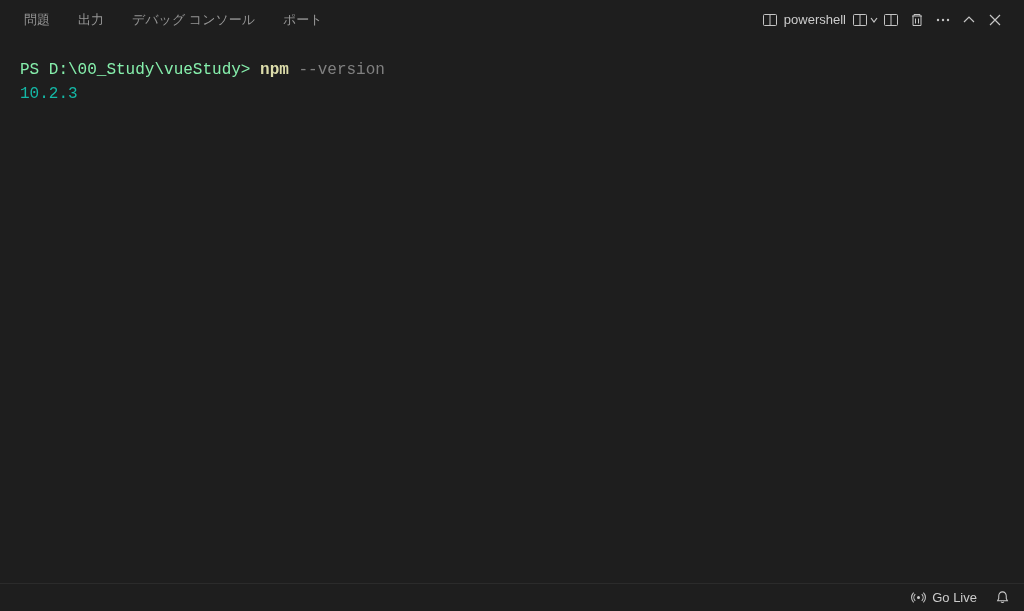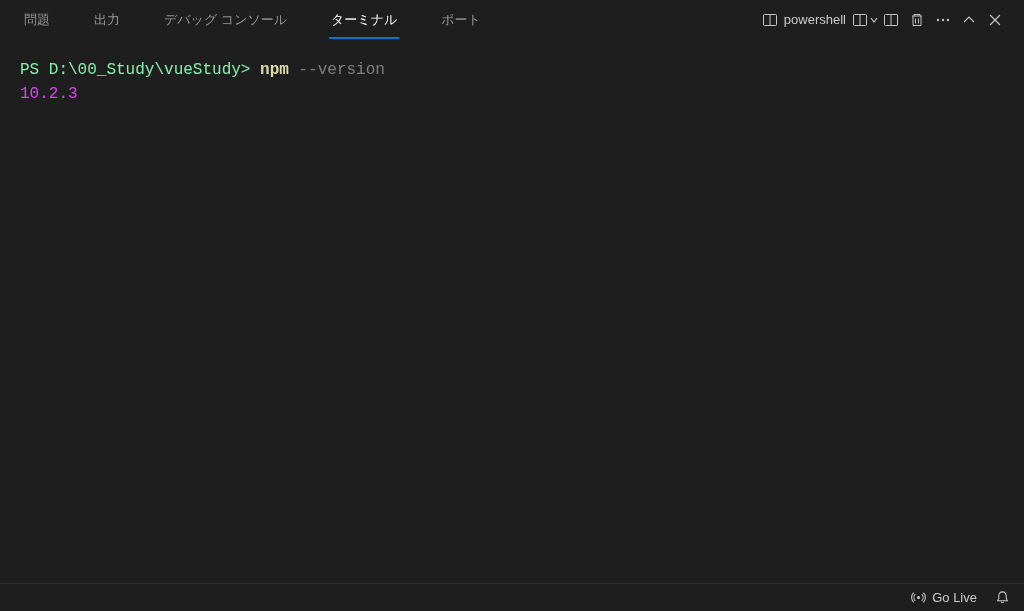--- a/index.html
+++ b/index.html
@@ -21,21 +21,21 @@
     display: flex;
     align-items: center;
     height: 40px;
     padding: 0 10px;
     background: #1e1e1e;
     border-bottom: 1px solid transparent;
   }
   .tabs {
     display: flex;
     align-items: center;
-    gap: 16px;
+    gap: 0;
     flex: 1;
   }
   .tab {
     padding: 8px 14px;
     font-size: 13px;
     color: #969696;
     cursor: pointer;
     position: relative;
     white-space: nowrap;
   }
@@ -96,21 +96,21 @@
   }
   .cmd {
     color: #dcdcaa;
     font-weight: bold;
   }
   .flag {
     color: #808080;
     margin-top: 36px;
   }
   .output {
-    color: #d946ef;
+    color: #14b8a6;
     margin-top: 36px;
   }
   .cursor {
     display: inline-block;
     width: 10px;
     height: 18px;
     background: #cccccc;
     vertical-align: text-bottom;
     margin-left: 1px;
   }
@@ -137,21 +137,20 @@
   }
 </style>
 </head>
 <body>
 
 <div class="panel-header">
   <div class="tabs">
     <div class="tab">問題</div>
     <div class="tab">出力</div>
     <div class="tab">デバッグ コンソール</div>
-    <div class="tab active">ターミナル</div>
     <div class="tab">ポート</div>
   </div>
   <div class="toolbar">
     <div class="tool-label">
       <span>
         <svg width="16" height="16" viewBox="0 0 16 16" fill="none" stroke="#c5c5c5" stroke-width="1">
           <rect x="1.5" y="2.5" width="13" height="11" rx="1"></rect>
           <line x1="8" y1="2.5" x2="8" y2="13.5"></line>
         </svg>
       </span>

